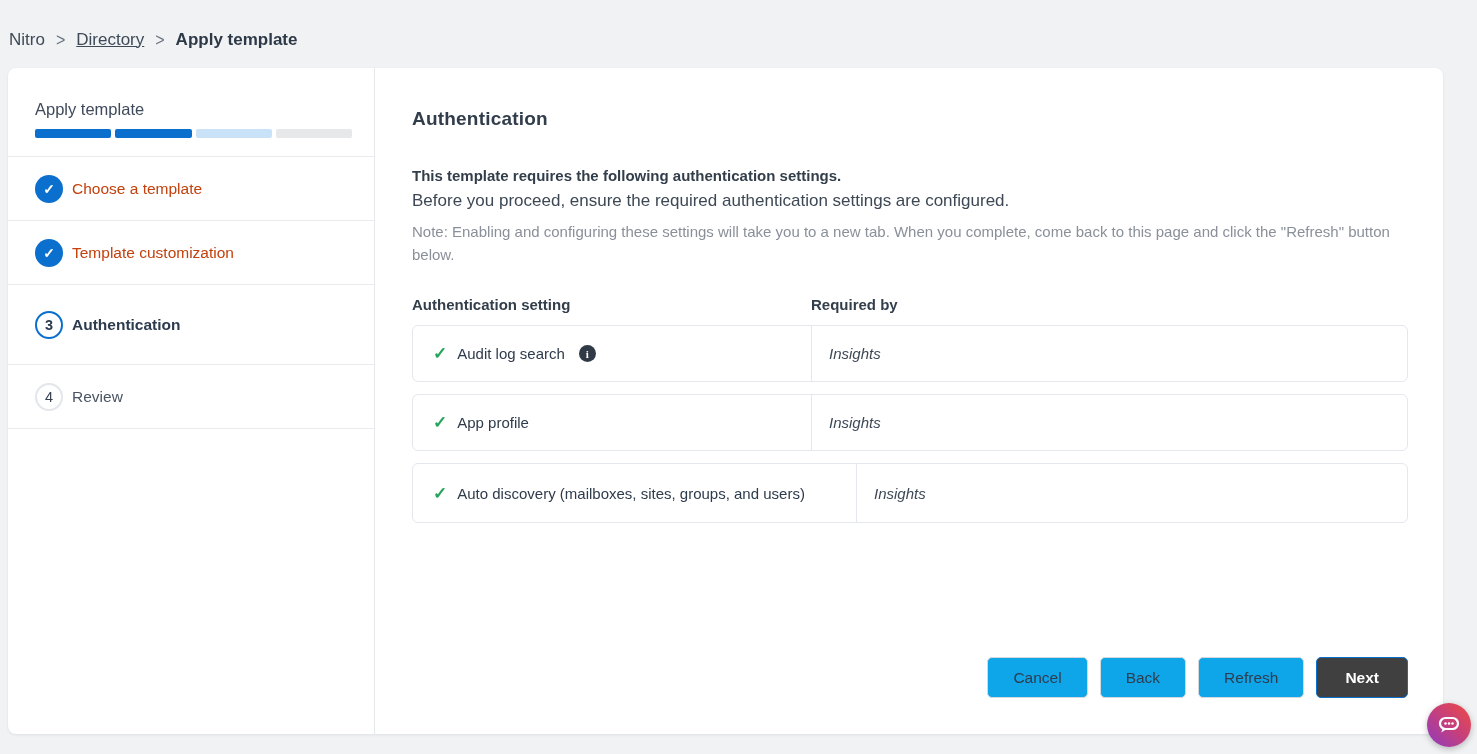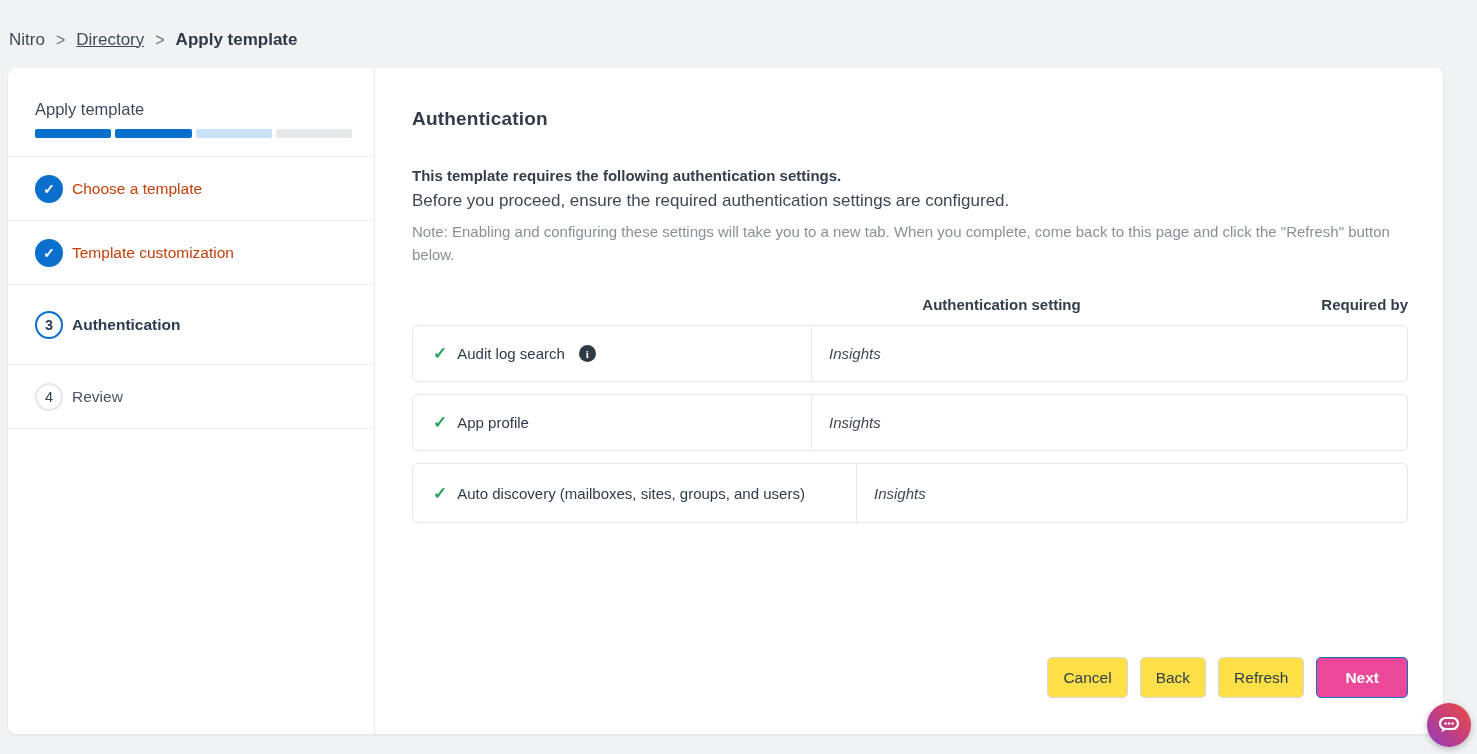--- a/index.html
+++ b/index.html
@@ -69,21 +69,21 @@
   .intro { margin-top:34px; }
   .intro-bold { font-size:15px; font-weight:700; color:#333e4b; line-height:23px; }
   .intro-normal { font-size:17px; color:#3d4854; line-height:23px; margin-top:2px; }
   .note {
     margin-top:8px; font-size:15px; 
     color:#8a9099; line-height:23px; max-width:990px;
   }
 
   
   .table { margin-top:30px; width:996px; }
-  .thead { display:flex; padding-bottom:12px;justify-content:flex-end; }
+  .thead { display:flex; padding-bottom:12px; }
   .th { font-size:15px; font-weight:700; color:#333e4b; }
   .th-setting { width:399px; }
 
   .trow {
     display:flex; align-items:stretch;
     border:1px solid #e4e7ec; border-radius:6px;
     margin-bottom:12px; min-height:57px; background:#fff;
   }
   .trow.wide { min-height:60px; }
   .cell-left {
@@ -102,26 +102,26 @@
     margin-left:4px; cursor:pointer;
     font-family:"Liberation Serif", serif;
   }
 
   
   .btn-row {
     position:absolute; right:36px; top:589px;
     display:flex; gap:12px;
   }
   .btn {
-    height:41px; padding:0 15px; border-radius:5px;
+    height:41px; padding:0 25px; border-radius:5px;
     font-family:"Liberation Sans", sans-serif;
     font-size:15.5px; cursor:pointer;
-    background:#fde047; border:1px solid #d5d9de; color:#2e3c4d;
-  }
-  .btn.primary { background:#ec4899; border:1px solid #0b70cd; color:#fff; font-weight:700; padding:0 28px; }
+    background:#0ea5e9; border:1px solid #d5d9de; color:#2e3c4d;
+  }
+  .btn.primary { background:#404040; border:1px solid #0b70cd; color:#fff; font-weight:700; padding:0 28px; }
 
   
   .chat-fab {
     position:absolute; right:6px; bottom:7px;
     width:44px; height:44px; border-radius:50%;
     background:linear-gradient(225deg, #ef4b41 0%, #c43f7e 50%, #8d3bc0 100%);
     box-shadow:0 2px 6px rgba(0,0,0,.25);
     display:flex; align-items:center; justify-content:center;
     cursor:pointer;
   }

